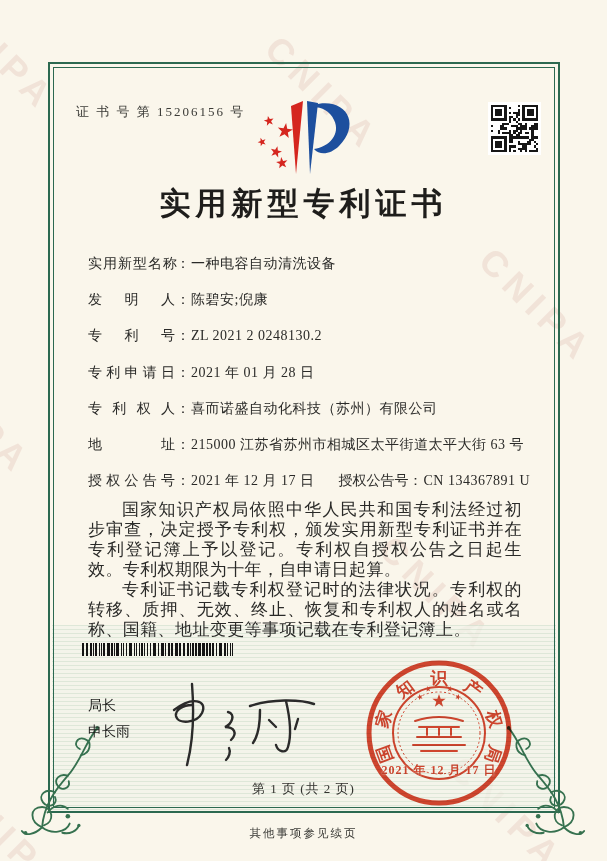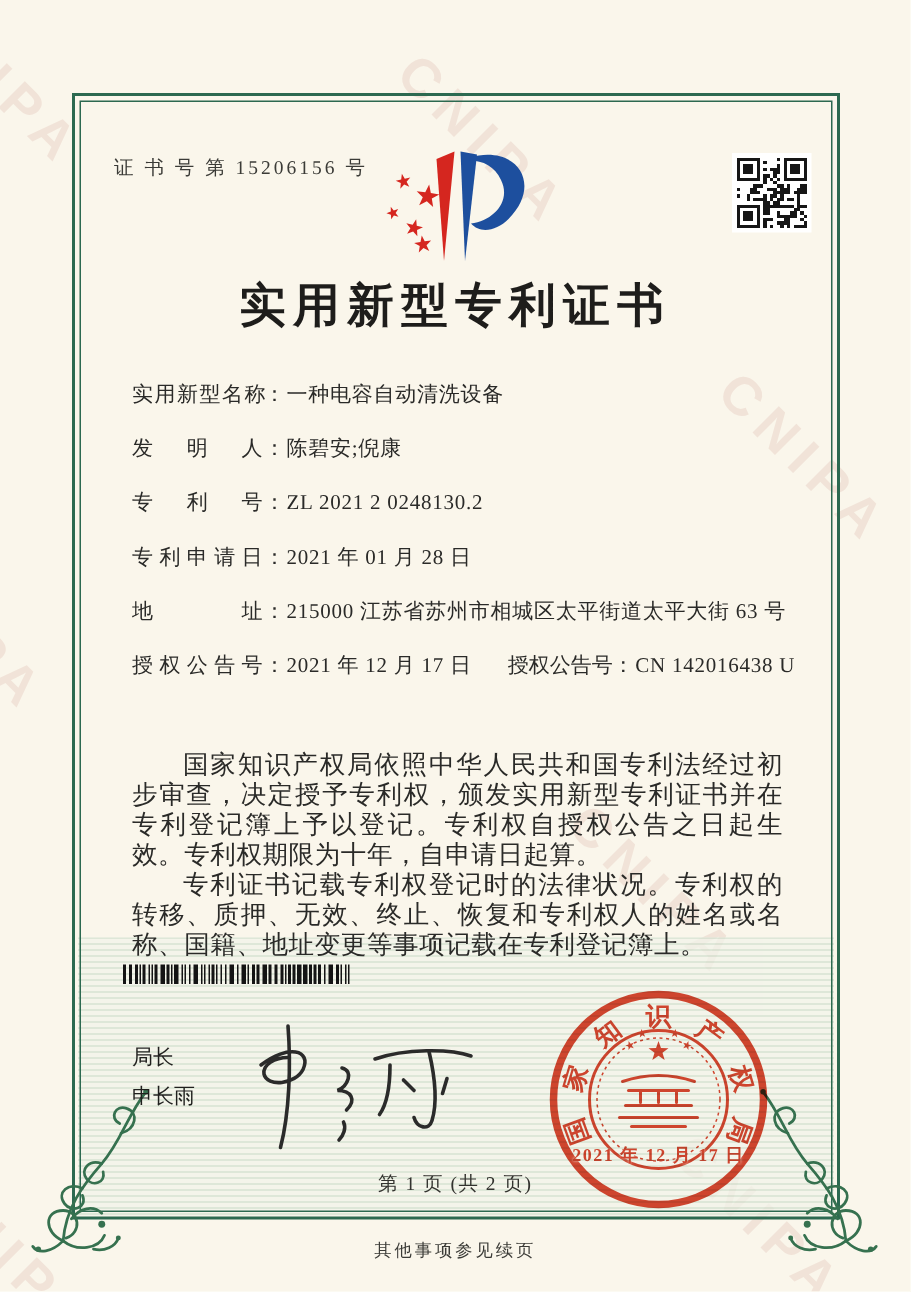--- a/index.html
+++ b/index.html
@@ -392,24 +392,27 @@
     <div class="row">
       <span class="lbl">发明人</span><span class="colon">：</span><span class="val">陈碧安;倪康</span>
     </div>
     <div class="row">
       <span class="lbl">专利号</span><span class="colon">：</span><span class="val">ZL 2021 2 0248130.2</span>
     </div>
     <div class="row">
       <span class="lbl">专利申请日</span><span class="colon">：</span><span class="val">2021 年 01 月 28 日</span>
     </div>
     <div class="row">
+      <span class="lbl">专利权人</span><span class="colon">：</span><span class="val">喜而诺盛自动化科技（苏州）有限公司</span>
+    </div>
+    <div class="row">
       <span class="lbl">地址</span><span class="colon">：</span><span class="val">215000 江苏省苏州市相城区太平街道太平大街 63 号</span>
     </div>
     <div class="row">
-      <span class="lbl">授权公告号</span><span class="colon">：</span><span class="val">2021 年 12 月 17 日</span><span class="pair2"><span>授权公告号</span><span class="colon">：</span><span class="val">CN 142016438 U</span></span>
+      <span class="lbl">授权公告号</span><span class="colon">：</span><span class="val">2021 年 12 月 17 日</span><span class="pair2"><span>授权公告号</span><span class="colon">：</span><span class="val">CN 134367891 U</span></span>
     </div>
   </div>
 
   <div class="paras">
     <p>国家知识产权局依照中华人民共和国专利法经过初步审查，决定授予专利权，颁发实用新型专利证书并在专利登记簿上予以登记。专利权自授权公告之日起生效。专利权期限为十年，自申请日起算。</p>
     <p>专利证书记载专利权登记时的法律状况。专利权的转移、质押、无效、终止、恢复和专利权人的姓名或名称、国籍、地址变更等事项记载在专利登记簿上。</p>
   </div>
 
   <div class="barcode">
       <div class="bar" style="left:0px;width:2px"></div>

